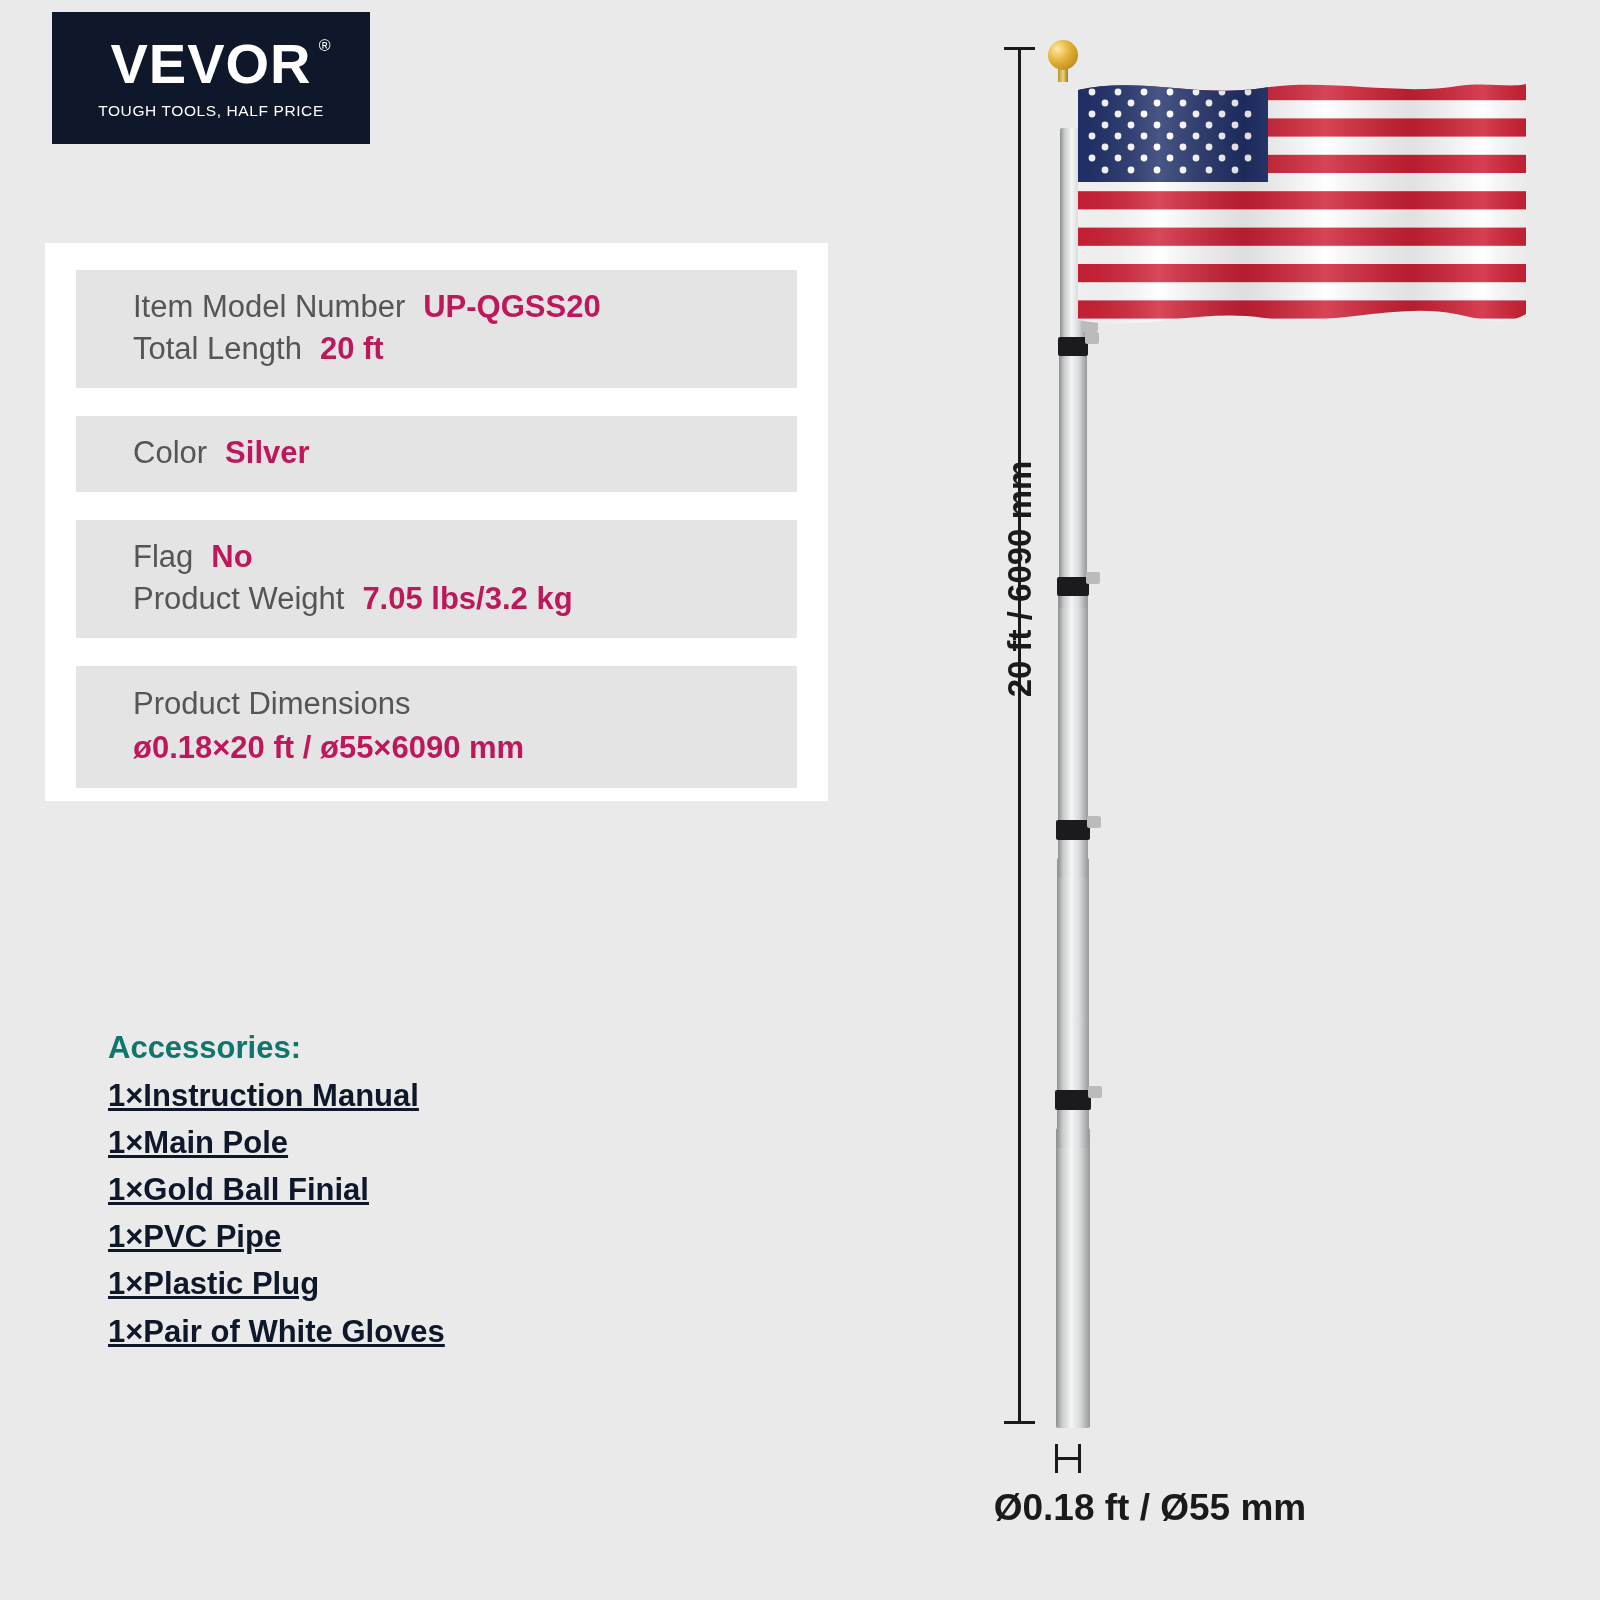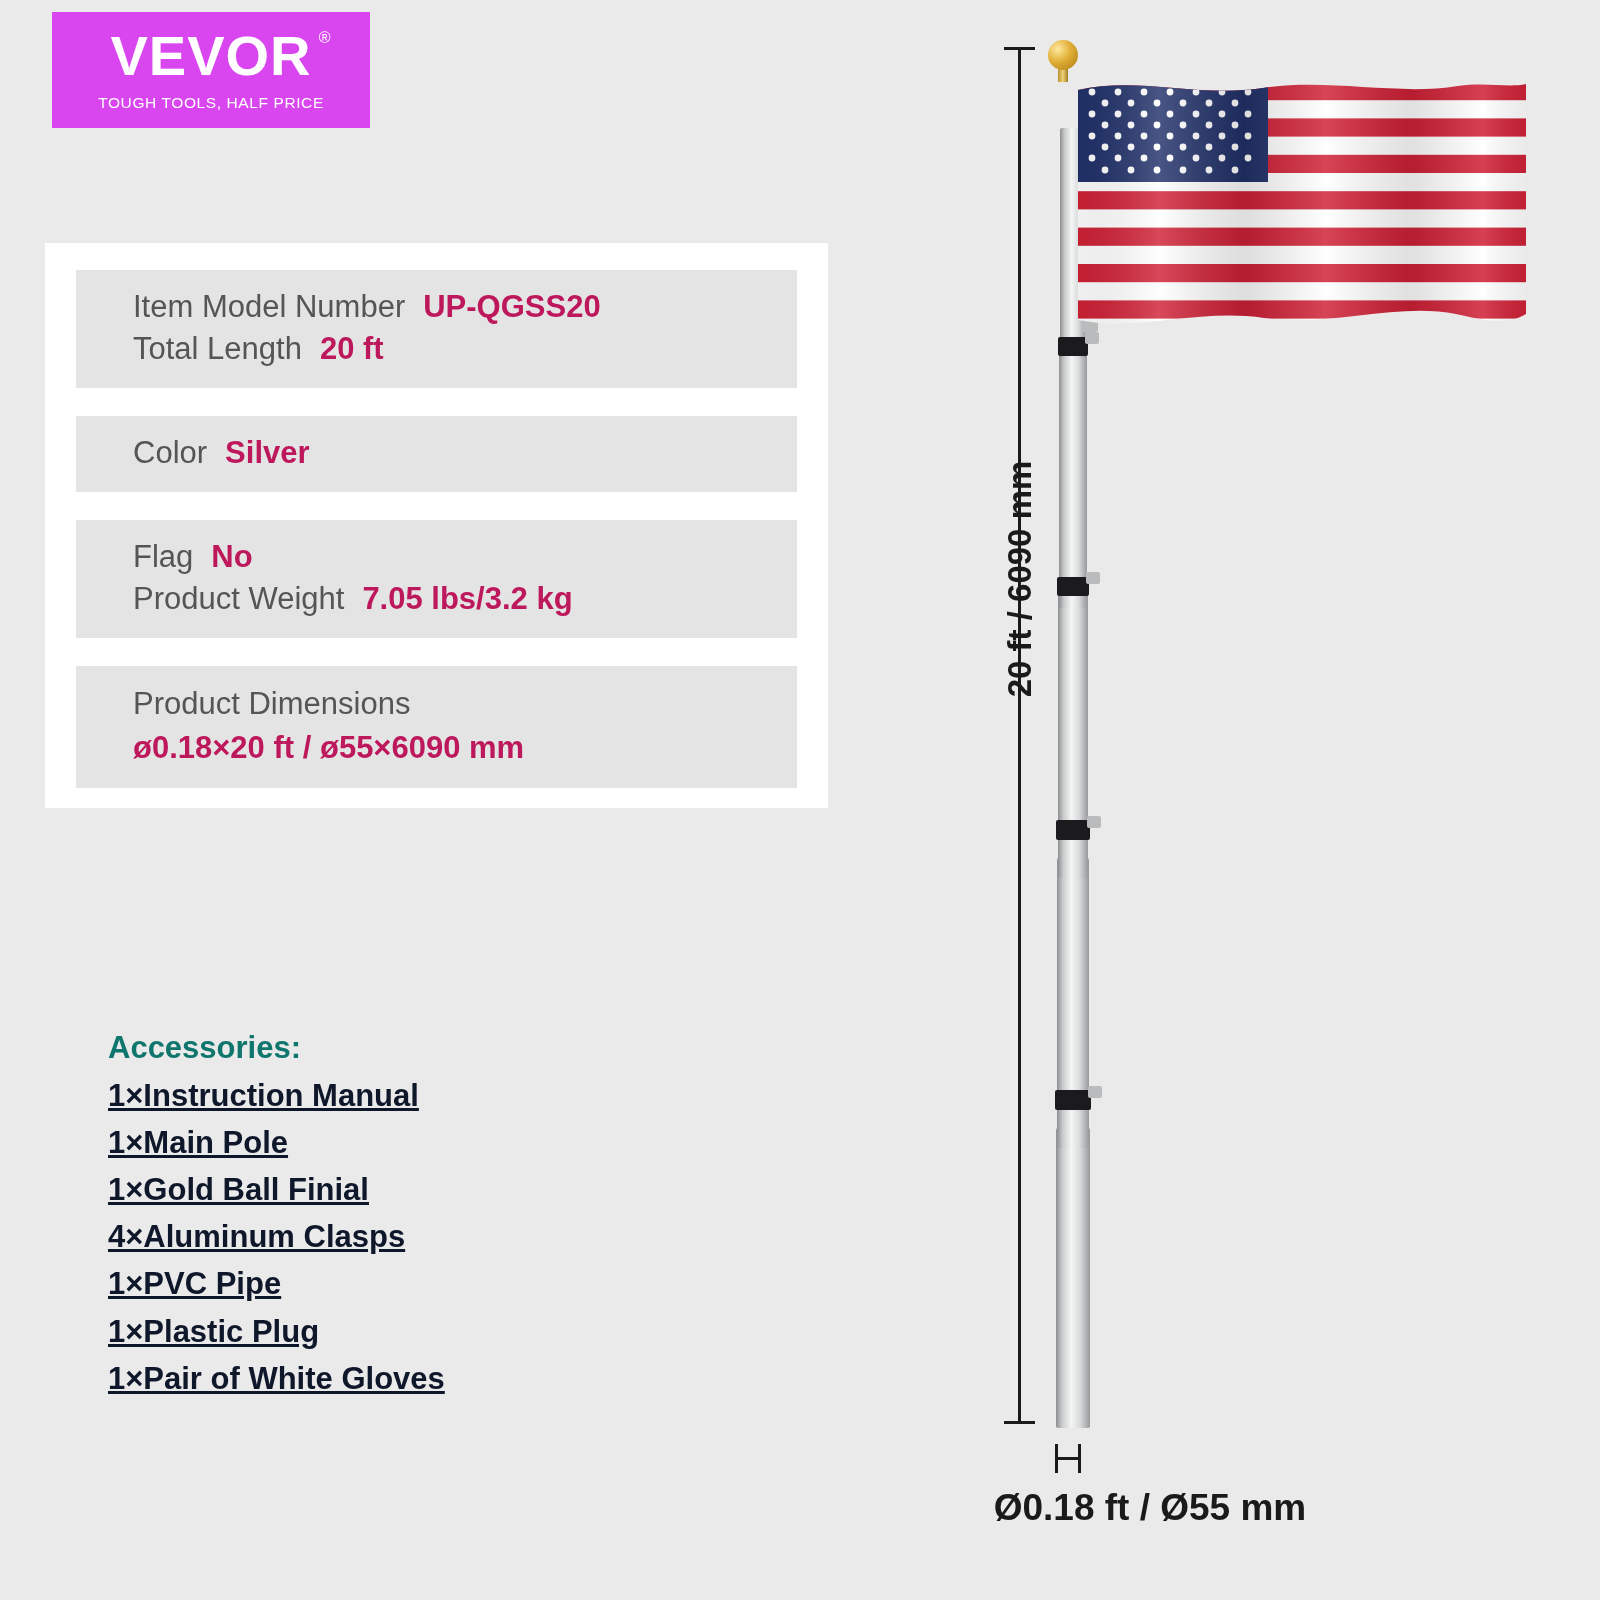--- a/index.html
+++ b/index.html
@@ -15,22 +15,22 @@
     font-family: "Liberation Sans", sans-serif;
     color: #333;
   }
 
   
   .logo {
     position: absolute;
     left: 52px;
     top: 12px;
     width: 318px;
-    height: 116px;
-    background: #d946ef;
+    height: 132px;
+    background: #0f172a;
     display: flex;
     flex-direction: column;
     align-items: center;
     justify-content: center;
   }
   .logo-word {
     font-size: 56px;
     font-weight: bold;
     color: #ffffff;
     letter-spacing: 1px;
@@ -53,21 +53,21 @@
     font-weight: normal;
   }
 
   
   .spec-card {
     position: absolute;
     left: 45px;
     top: 243px;
     width: 783px;
     background: #ffffff;
-    padding: 27px 0 20px 0;
+    padding: 27px 0 13px 0;
     box-sizing: border-box;
   }
   .spec-group {
     background: #e4e4e4;
     margin: 0 31px 28px 31px;
     padding: 16px 0 18px 0;
   }
   .spec-group:last-child {
     margin-bottom: 0;
   }
@@ -289,21 +289,20 @@
     </div>
   </div>
 
 </div>
 
 <div class="accessories">
   <div class="acc-title">Accessories:</div>
   <div class="acc-item">1×Instruction Manual</div>
   <div class="acc-item">1×Main Pole</div>
   <div class="acc-item">1×Gold Ball Finial</div>
-  <div class="acc-item">4×Aluminum Clasps</div>
   <div class="acc-item">1×PVC Pipe</div>
   <div class="acc-item">1×Plastic Plug</div>
   <div class="acc-item">1×Pair of White Gloves</div>
 </div>
 
 <div class="product-area">
 
   <div class="dim-v"></div>
   <div class="dim-v-cap top"></div>
   <div class="dim-v-cap bot"></div>

